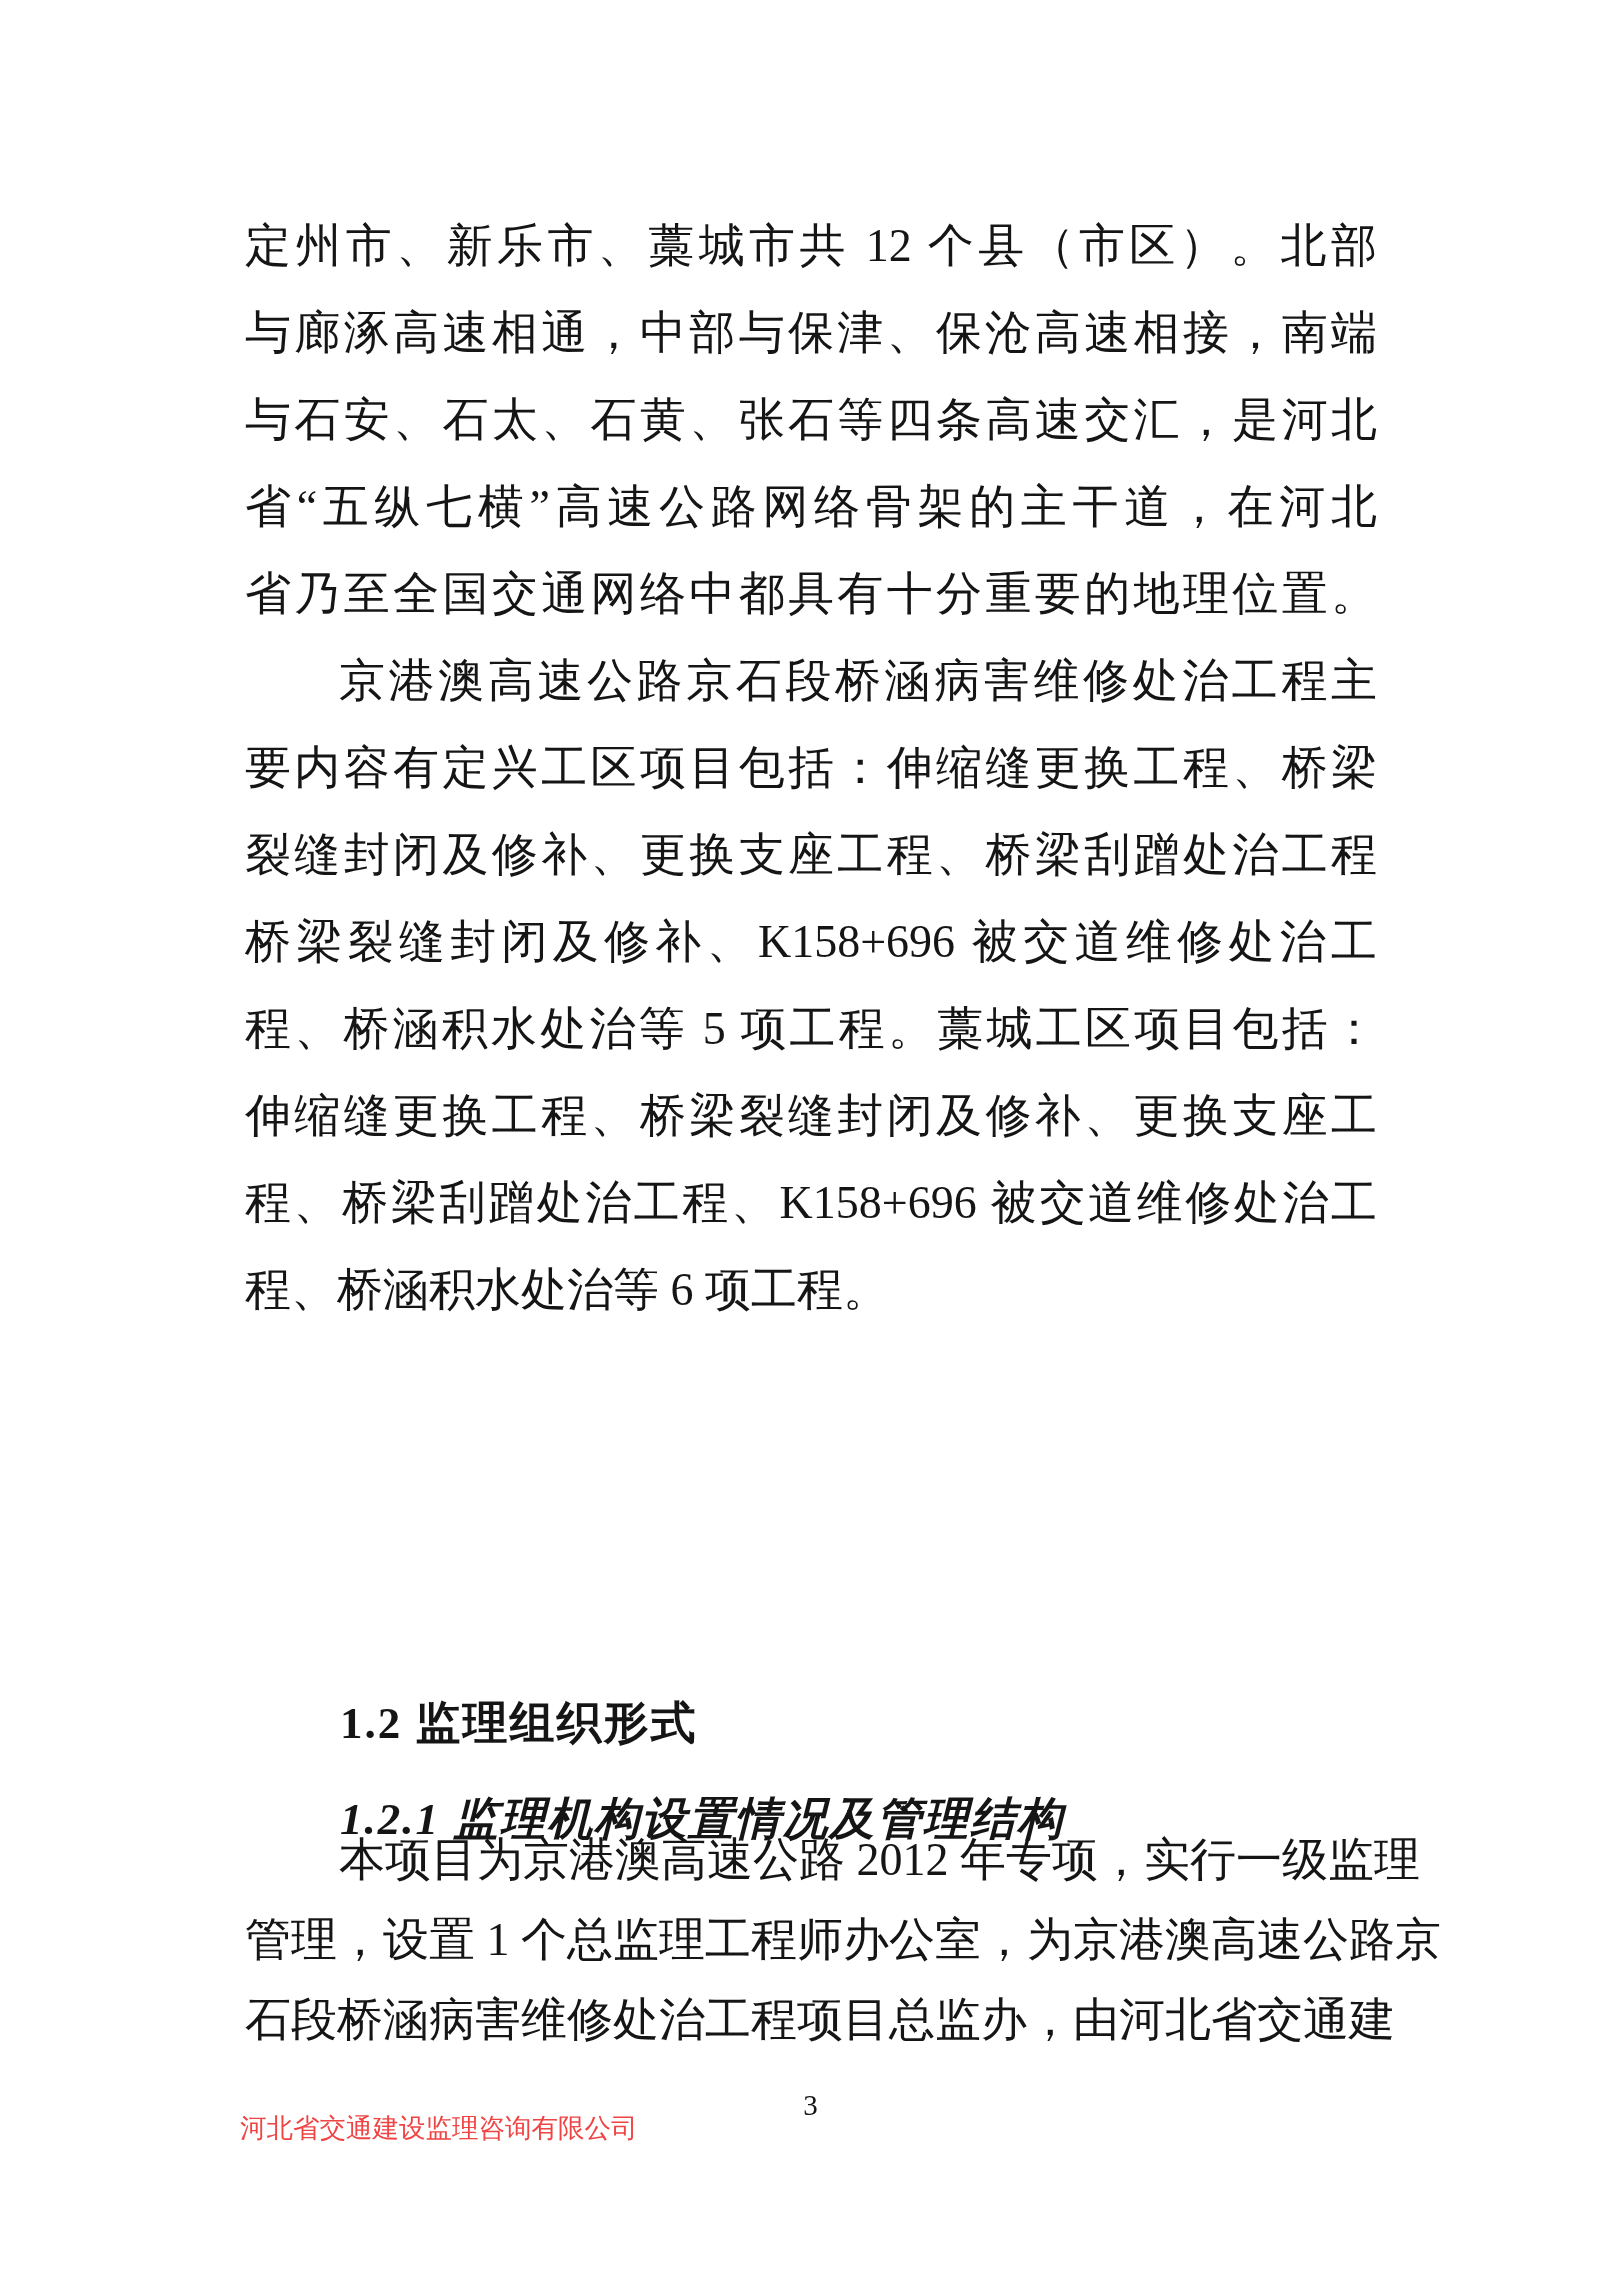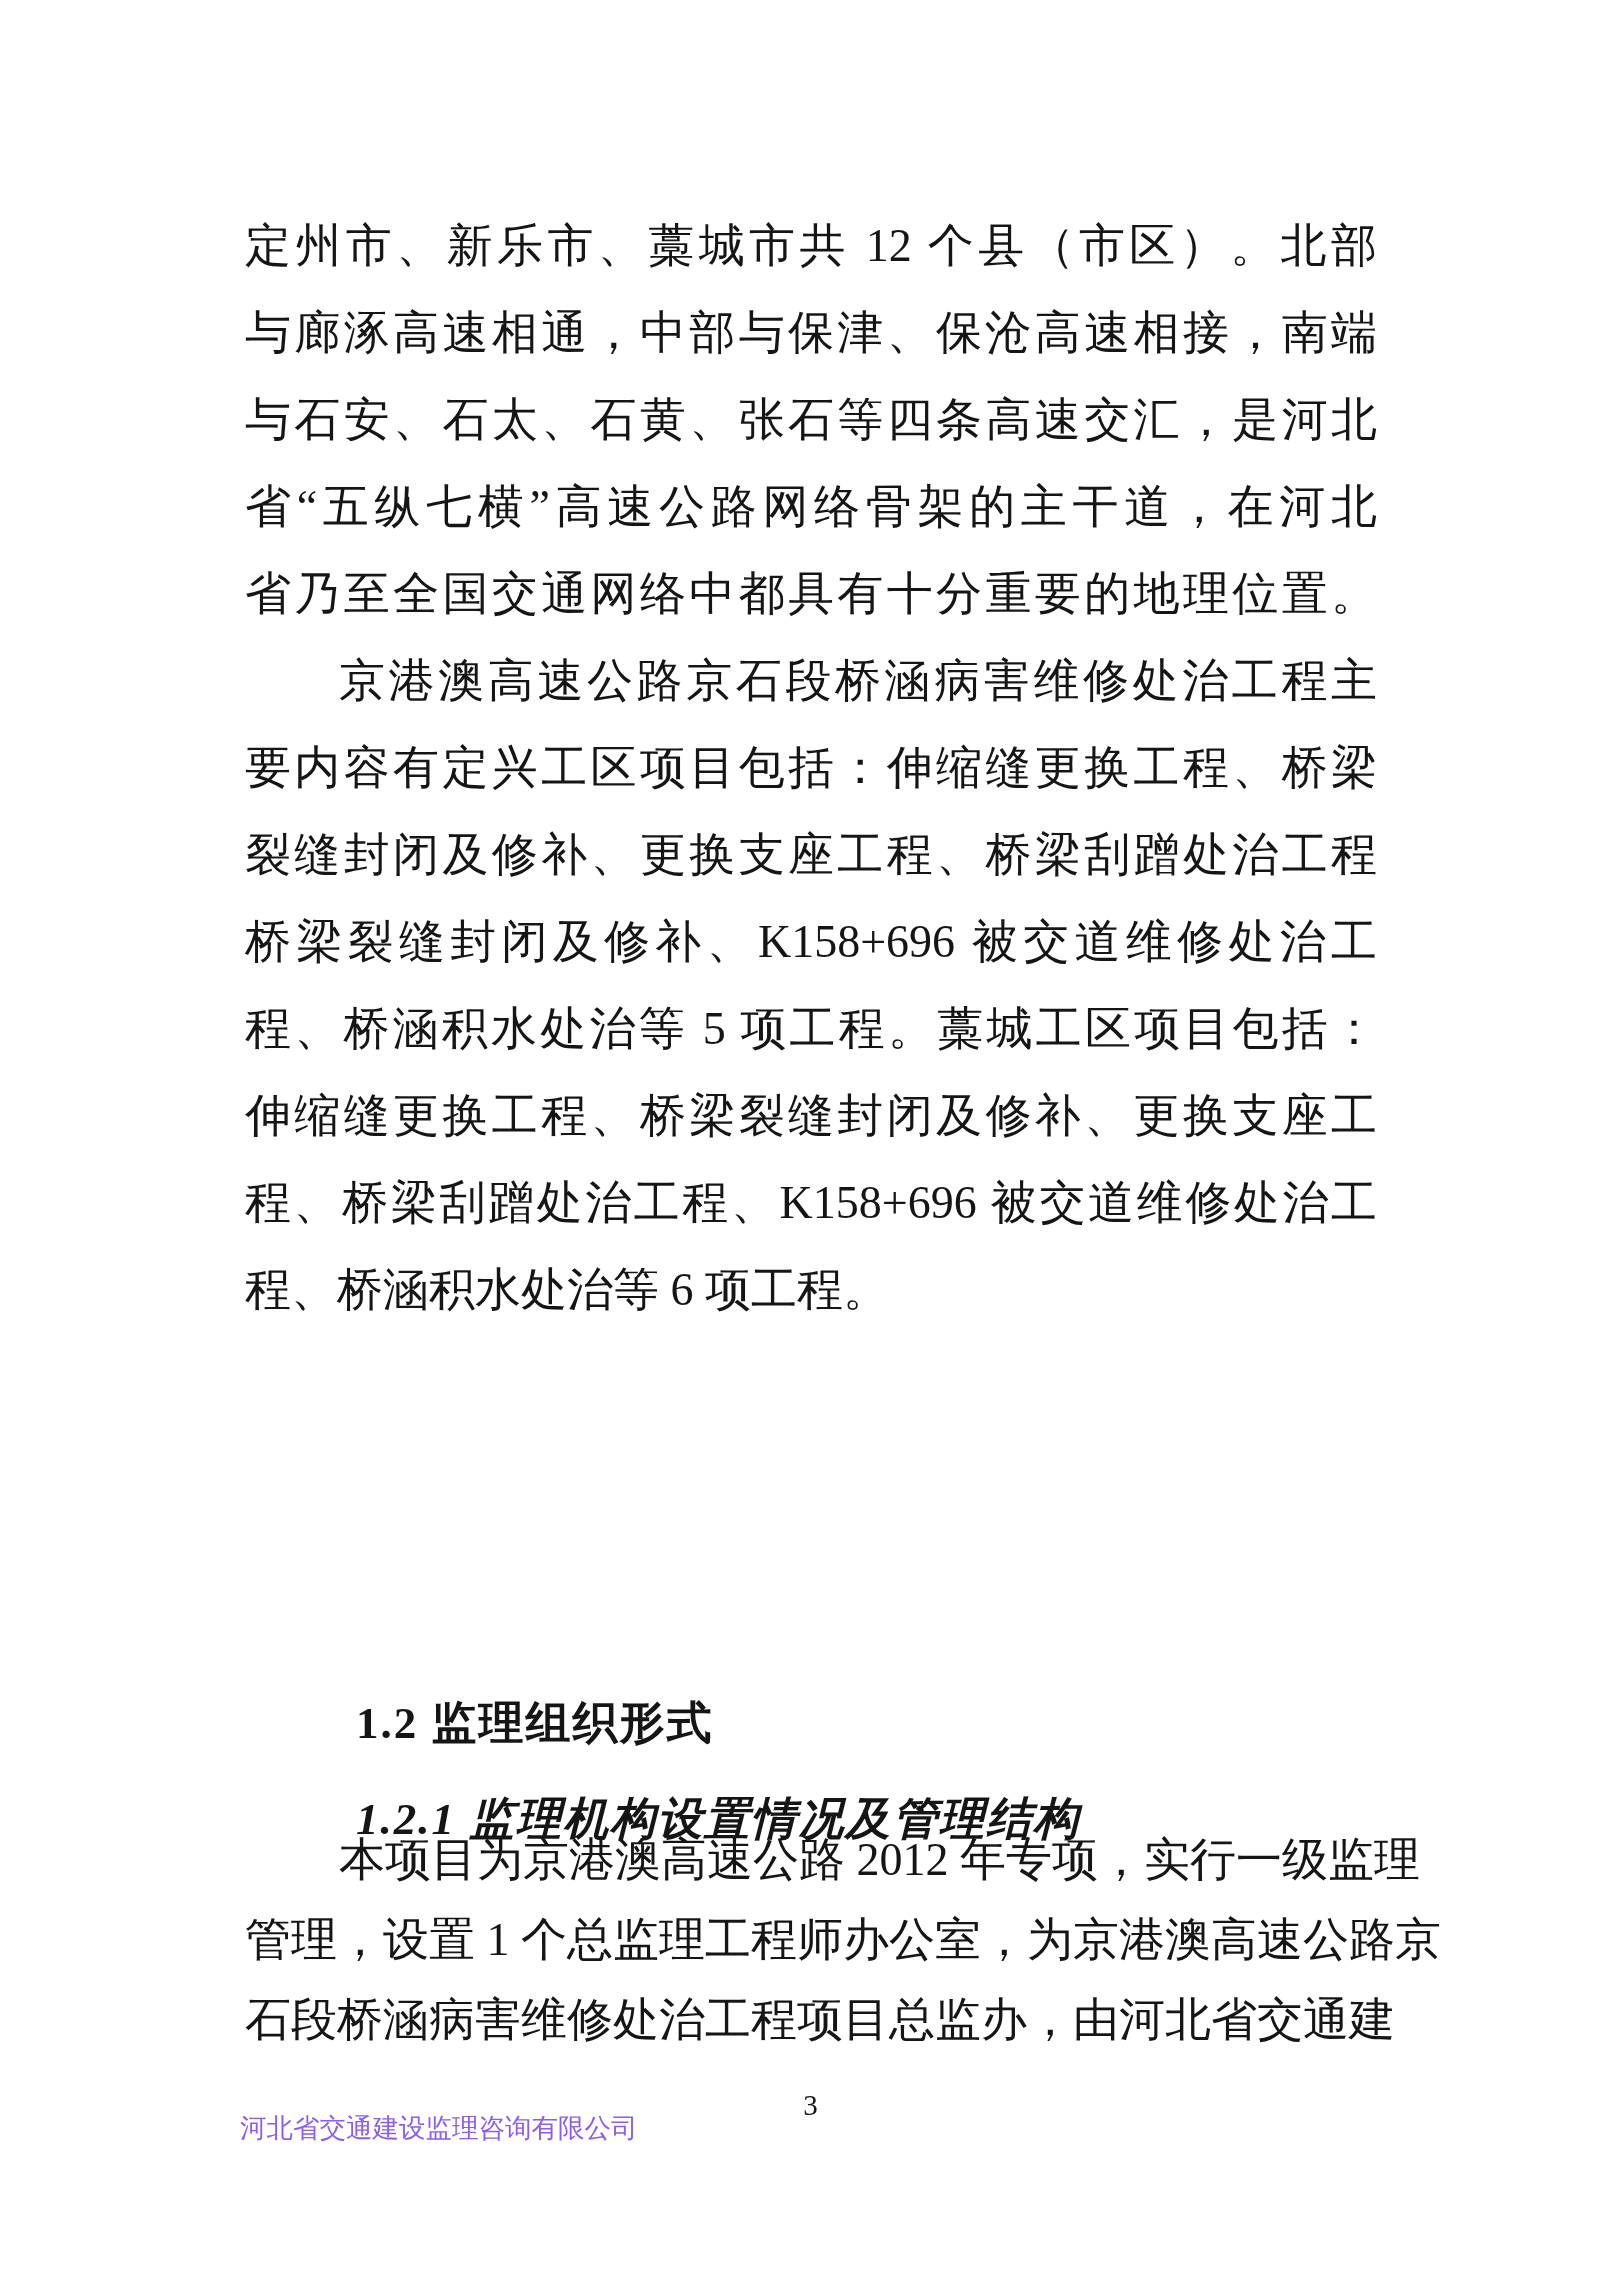--- a/index.html
+++ b/index.html
@@ -35,21 +35,21 @@
   .line.noj {
     text-align: center;
     text-align-last: left;
   }
   .line.indent {
     text-indent: 94px;
   }
   
   .heading {
     position: absolute;
-    left: 356px;
+    left: 340px;
     width: 1078px;
     font-size: 45px;
     font-weight: 700;
     line-height: 86px;
     height: 86px;
     white-space: nowrap;
     letter-spacing: 2px;
   }
   .heading-1 { top: 1643px; }
   .heading-2 { top: 1731px; font-style: italic; }
@@ -75,21 +75,21 @@
     line-height: 33px;
     color: #151515;
   }
   .footer-company {
     position: absolute;
     top: 2112px;
     left: 240px;
     font-size: 26.5px;
     line-height: 33px;
     white-space: nowrap;
-    color: #8b5cf6;
+    color: #ef4444;
   }
 </style>
 </head>
 <body>
 
 <div class="page">
 
   <div class="block-body">
     <section>
       <div class="line">定州市、新乐市、藁城市共 12 个县（市区）。北部</div>

